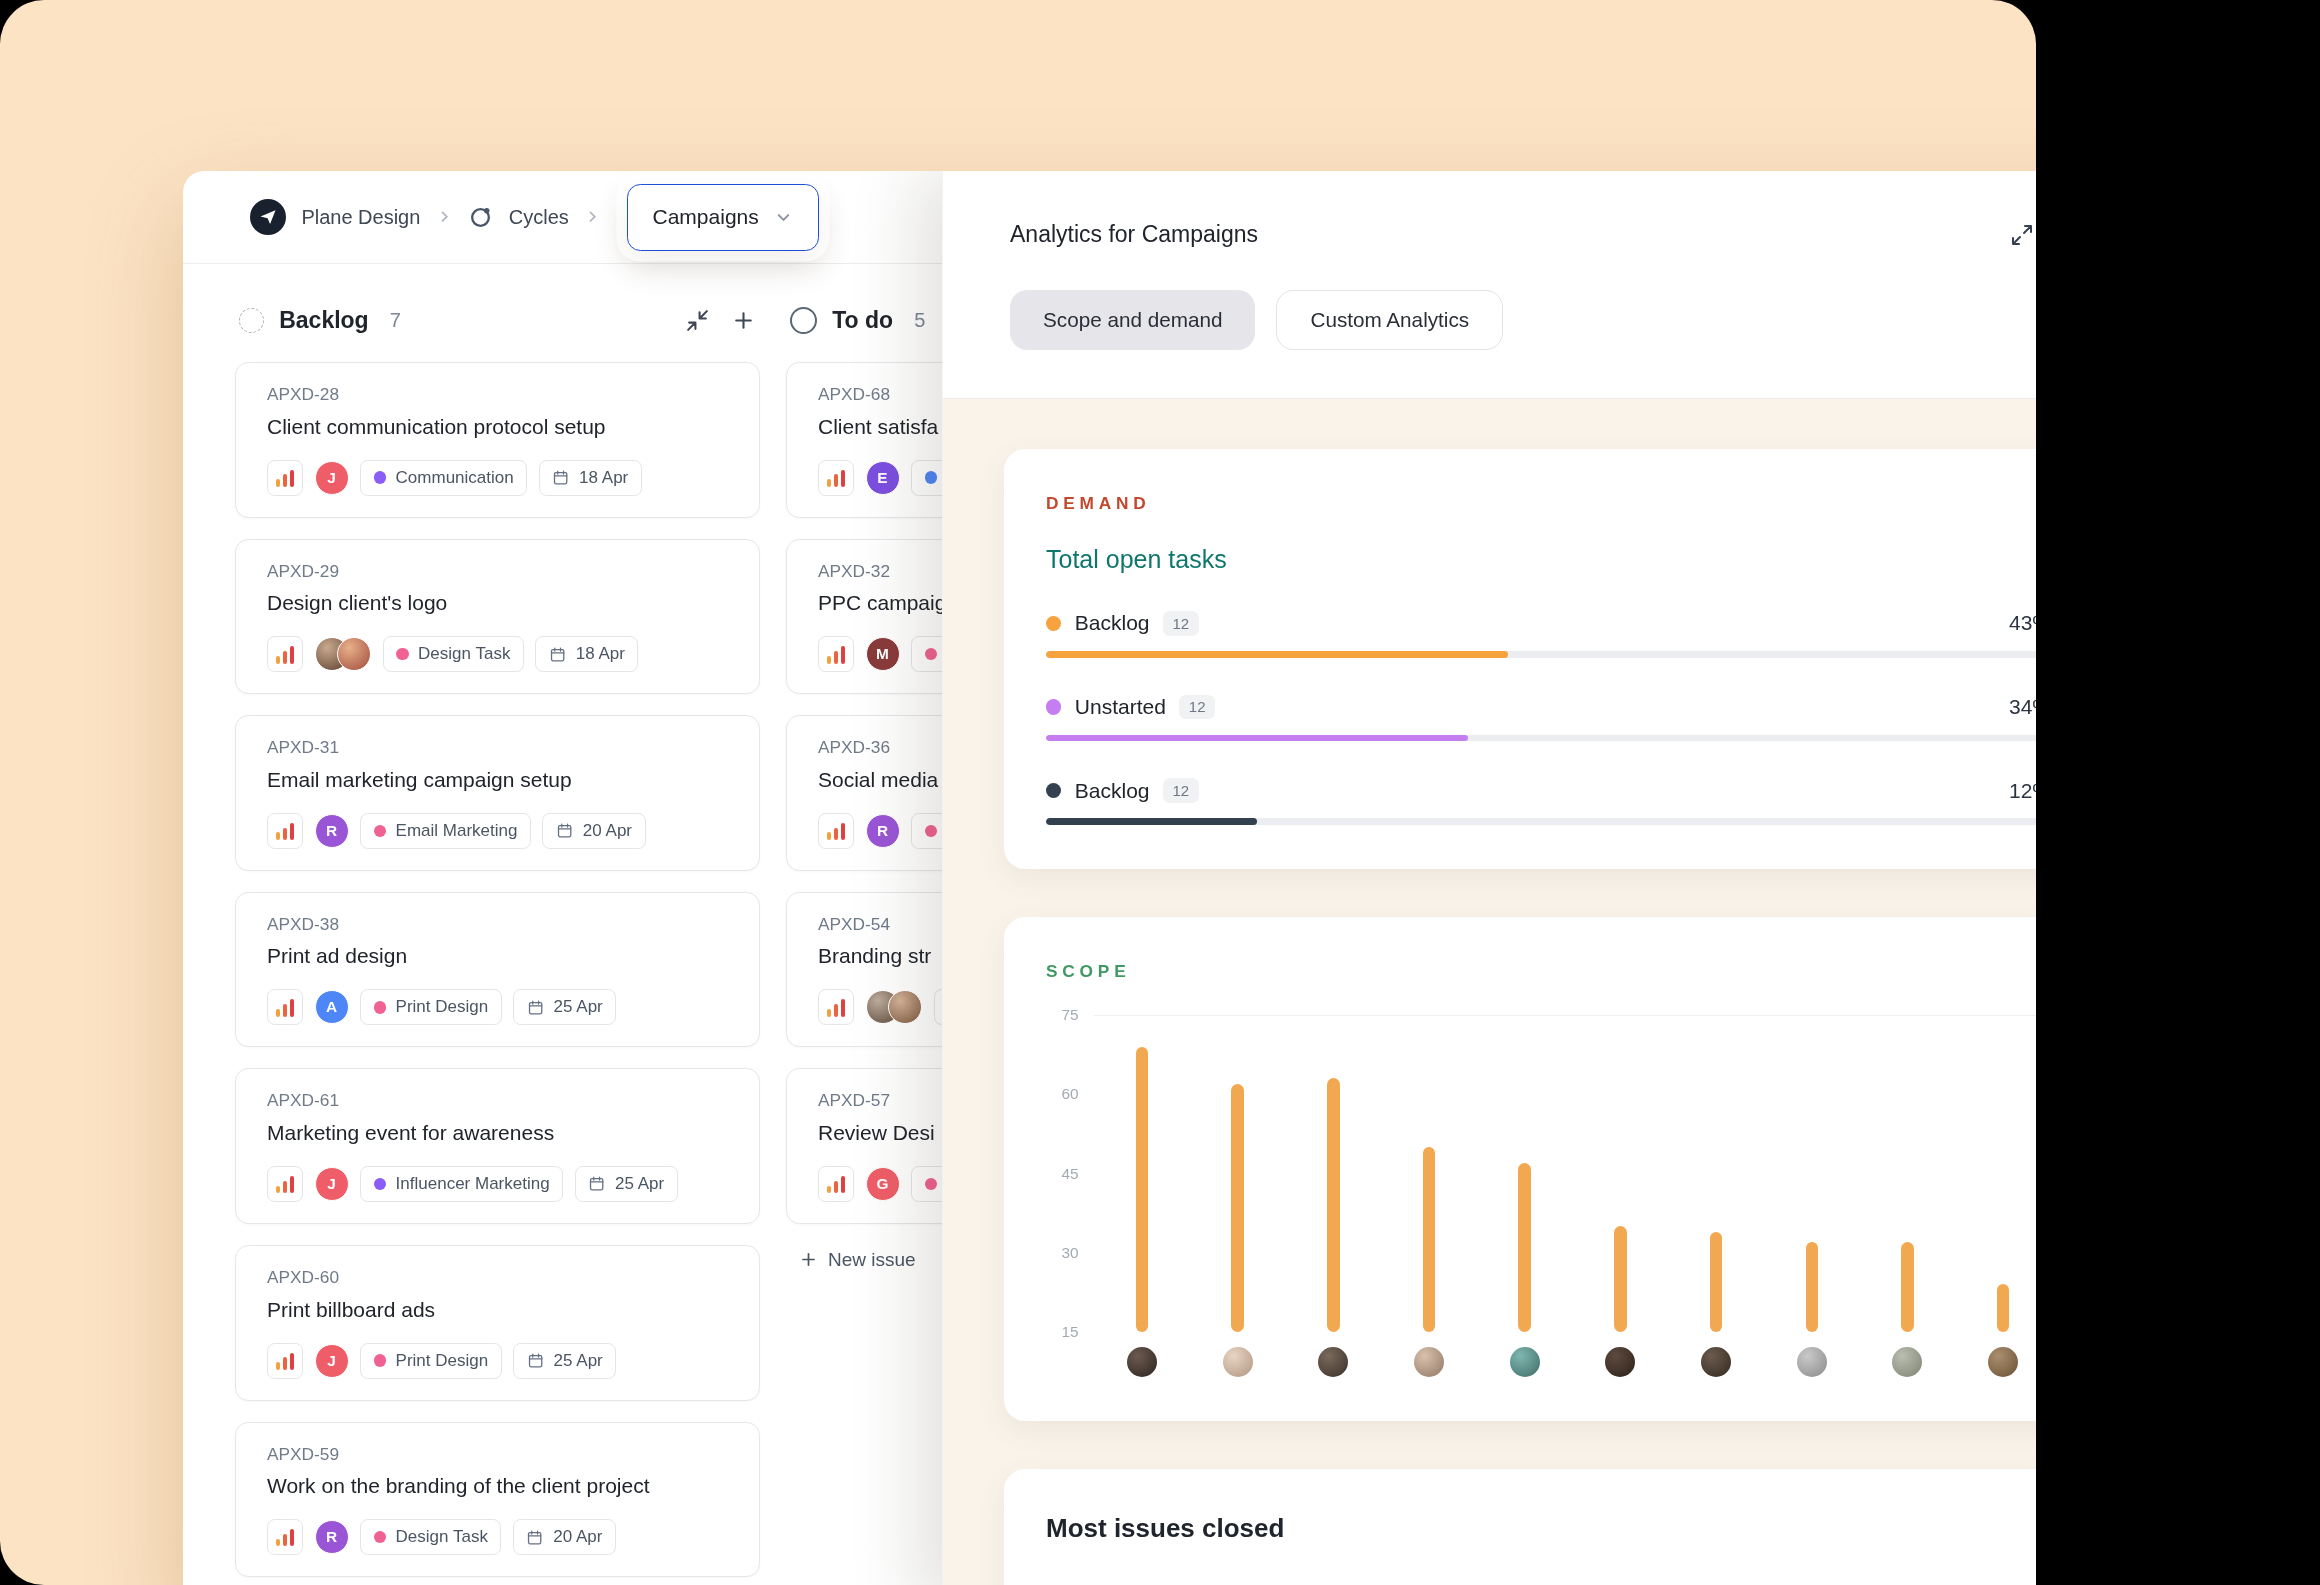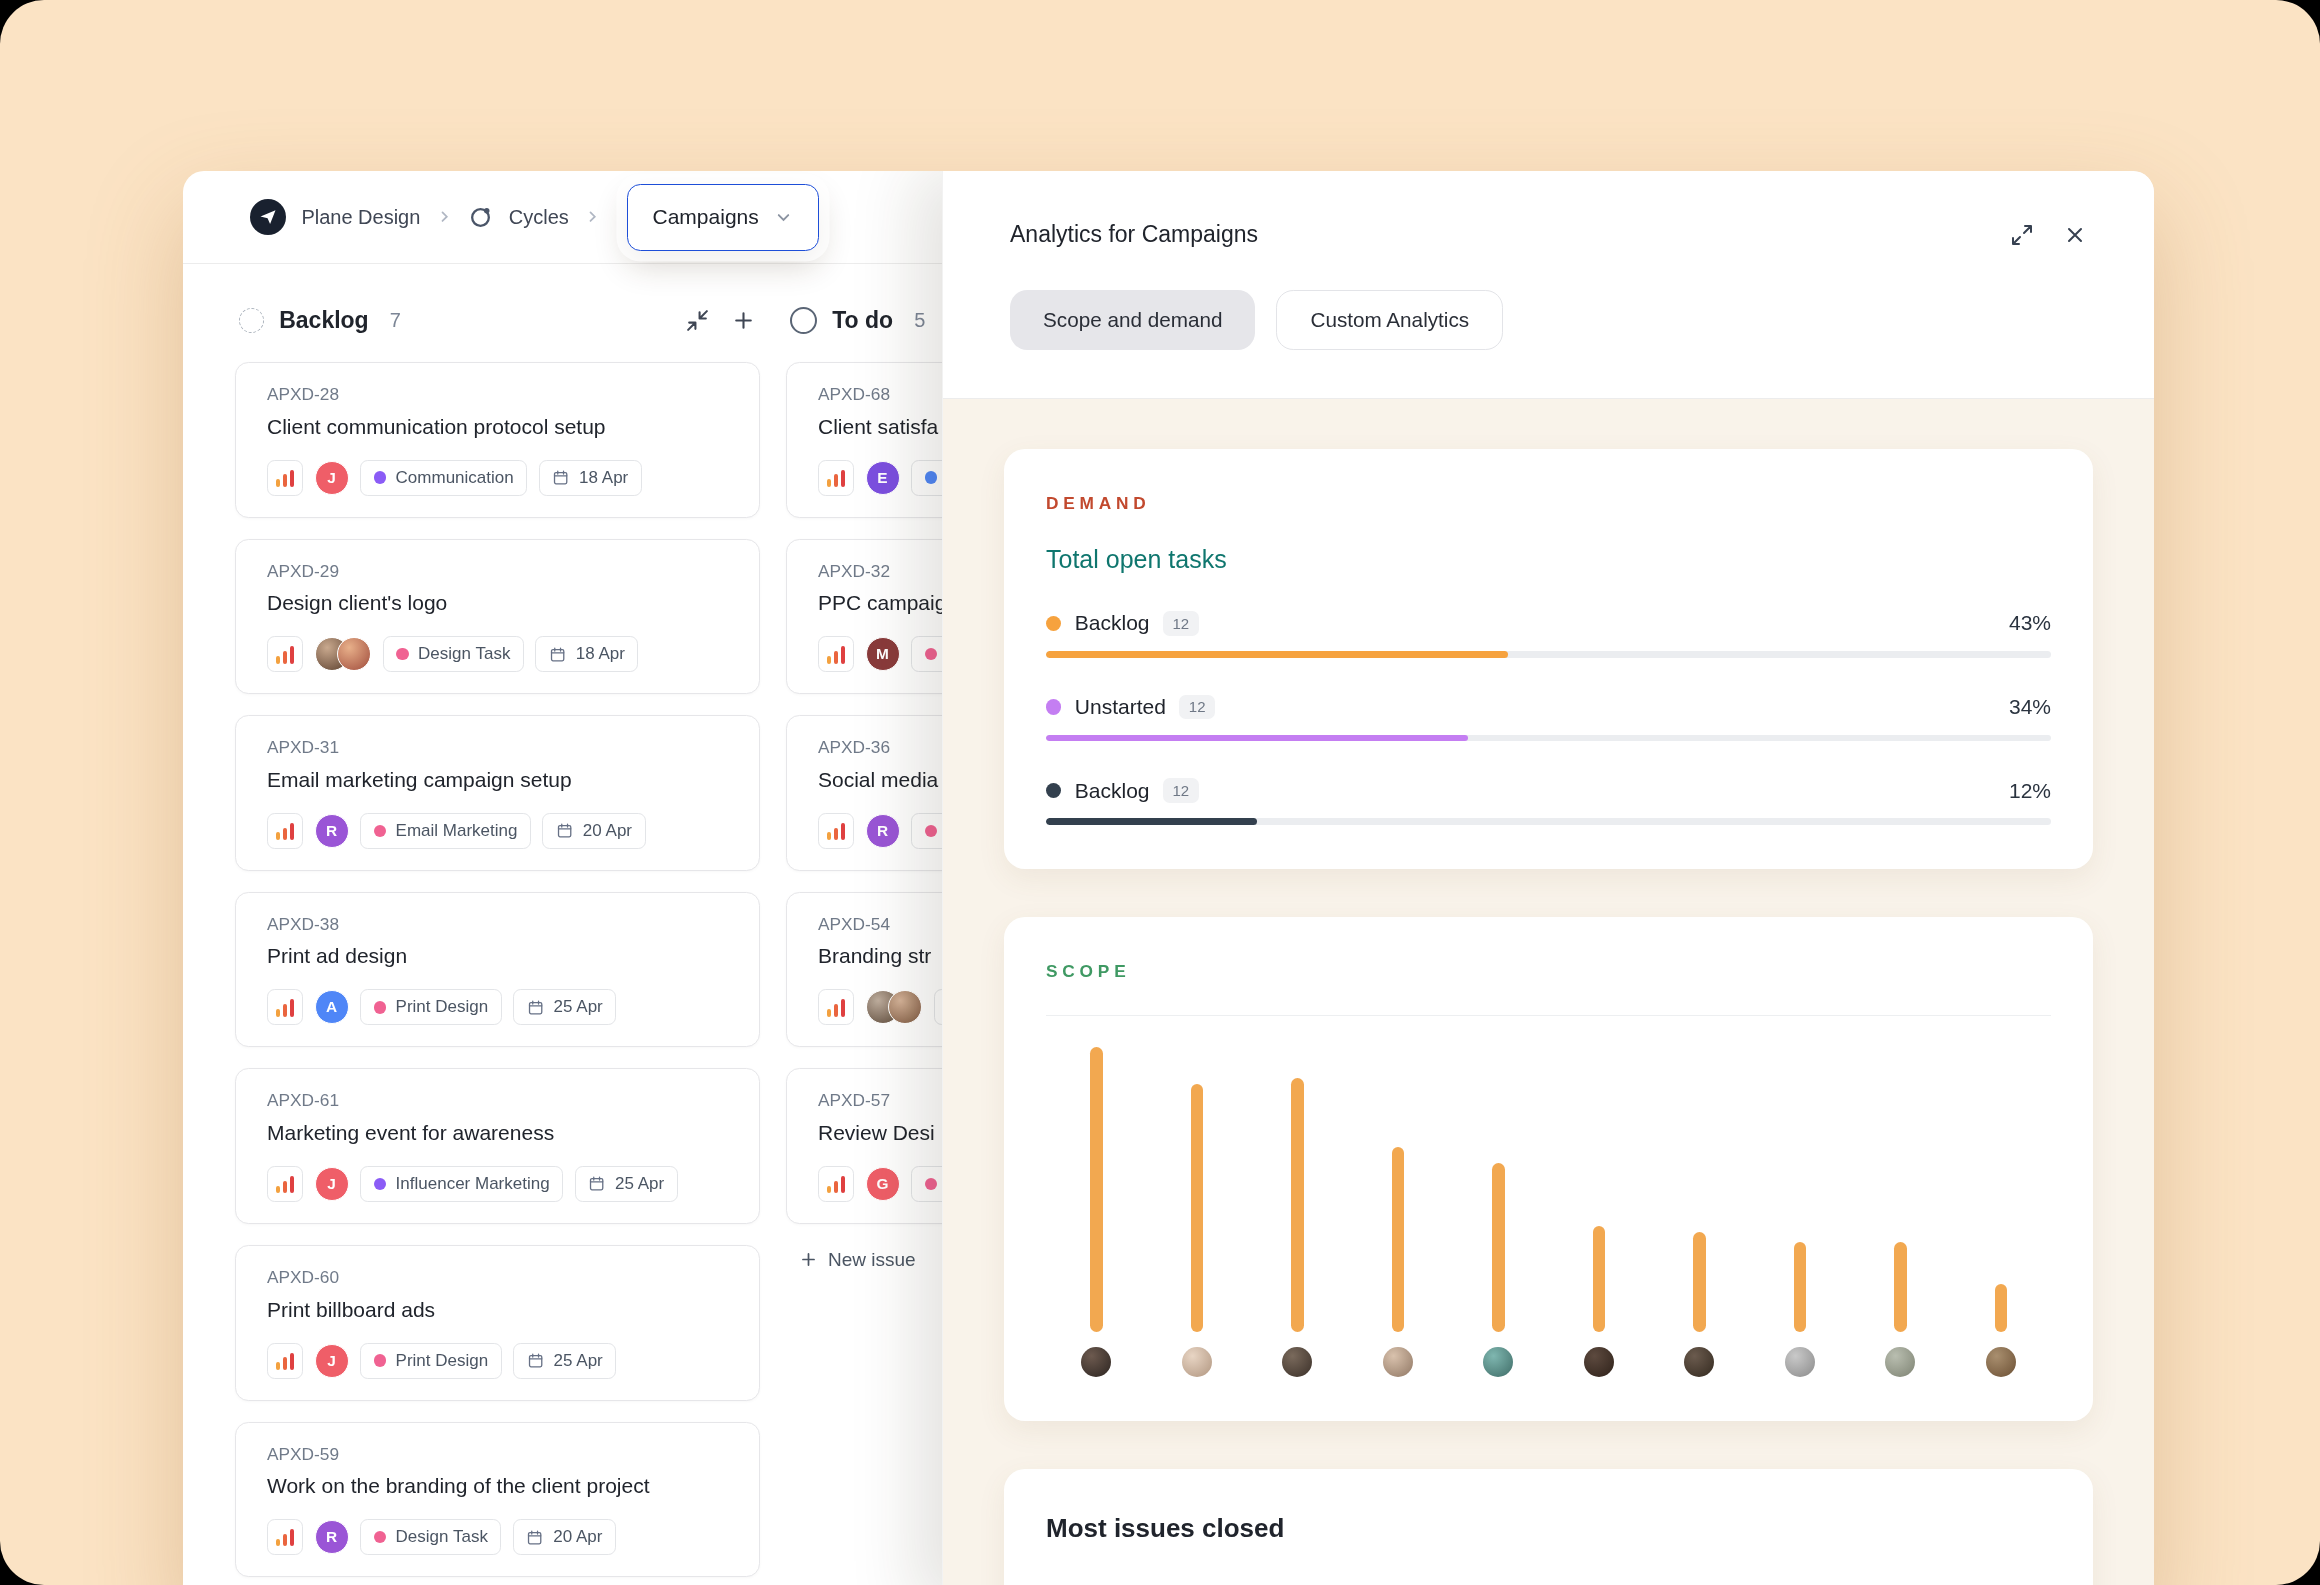--- a/index.html
+++ b/index.html
@@ -1,16 +1,16 @@
 <!DOCTYPE html>
 <html><head>
 <meta charset="utf-8">
 <style>
   html,body{margin:0;padding:0;background:#000;}
-  .stage{position:relative;width:2320px;height:1585px;overflow:hidden;background:#000;
+  .stage{position:relative;width:2036px;height:1585px;overflow:hidden;background:#000;
          font-family:"Liberation Sans",sans-serif;-webkit-font-smoothing:antialiased;}
   .canvas{position:absolute;inset:0;border-radius:44px;background:#fbe3c4;}
 
   
   .app-window{position:absolute;left:183px;top:171px;width:1971px;height:1437px;background:#fff;
               border-radius:21px;box-shadow:0 38px 96px rgba(160,105,45,.28);overflow:hidden;}
 
   
   .app-header{height:92px;border-bottom:1px solid #ececec;display:flex;align-items:center;
               padding:0 46px 0 67px;}
@@ -540,20 +540,27 @@
                   <div class="track">
                     <div class="fill" style="background: rgb(51, 64, 78); width: 21%;"></div>
                   </div>
                 </div>
               </div>
           </div>
 
           <div class="acard">
             <div class="sec-label" style="color: rgb(63, 153, 99);">SCOPE</div>
             <div class="scope-chart">
+              <div class="yaxis">
+                  <span style="top: 0%;">75</span>
+                  <span style="top: 25%;">60</span>
+                  <span style="top: 50%;">45</span>
+                  <span style="top: 75%;">30</span>
+                  <span style="top: 100%;">15</span>
+                </div>
               <div class="chart-right">
                 <div class="plot">
                     <span class="slot">
                       <span class="scope-bar" style="background: rgb(242, 168, 80); height: 90%;"></span>
                     </span>
                     <span class="slot">
                       <span class="scope-bar" style="background: rgb(242, 168, 80); height: 78.3333%;"></span>
                     </span>
                     <span class="slot">
                       <span class="scope-bar" style="background: rgb(242, 168, 80); height: 80%;"></span>

